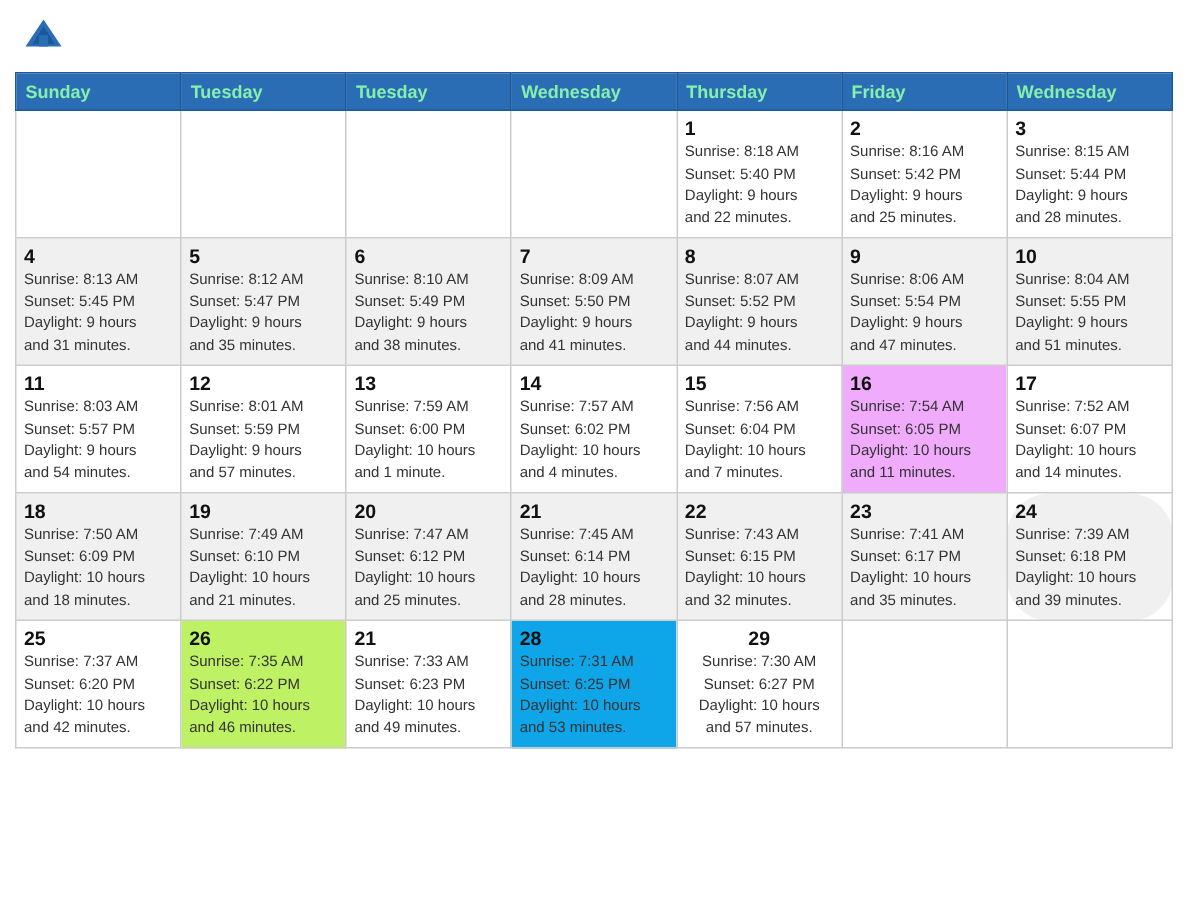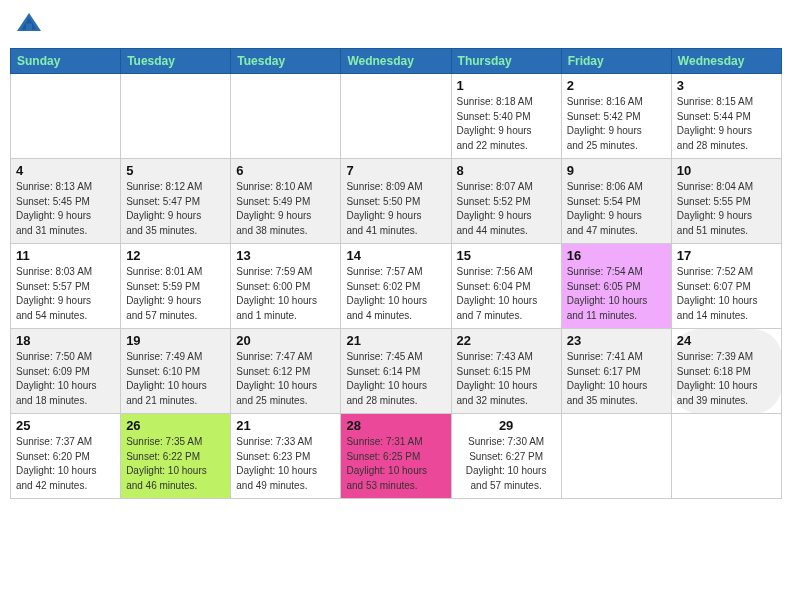--- a/index.html
+++ b/index.html
@@ -241,21 +241,21 @@
           <div class="day-info">Sunrise: 7:37 AM<br>Sunset: 6:20 PM<br>Daylight: 10 hours<br>and 42 minutes.</div>
         </td>
         <td style="background: #bef264;">
           <span class="day-number">26</span>
           <div class="day-info">Sunrise: 7:35 AM<br>Sunset: 6:22 PM<br>Daylight: 10 hours<br>and 46 minutes.</div>
         </td>
         <td style="background: rgb(255, 255, 255);">
           <span class="day-number">21</span>
           <div class="day-info">Sunrise: 7:33 AM<br>Sunset: 6:23 PM<br>Daylight: 10 hours<br>and 49 minutes.</div>
         </td>
-        <td style="background: #ec4899; margin-top: 32px;">
+        <td style="background: #0ea5e9; margin-top: 32px;">
           <span class="day-number">28</span>
           <div class="day-info">Sunrise: 7:31 AM<br>Sunset: 6:25 PM<br>Daylight: 10 hours<br>and 53 minutes.</div>
         </td>
         <td style="background: rgb(255, 255, 255); text-align: center;">
           <span class="day-number">29</span>
           <div class="day-info">Sunrise: 7:30 AM<br>Sunset: 6:27 PM<br>Daylight: 10 hours<br>and 57 minutes.</div>
         </td>
         <td class="empty-cell"></td>
         <td class="empty-cell"></td>
       </tr>

